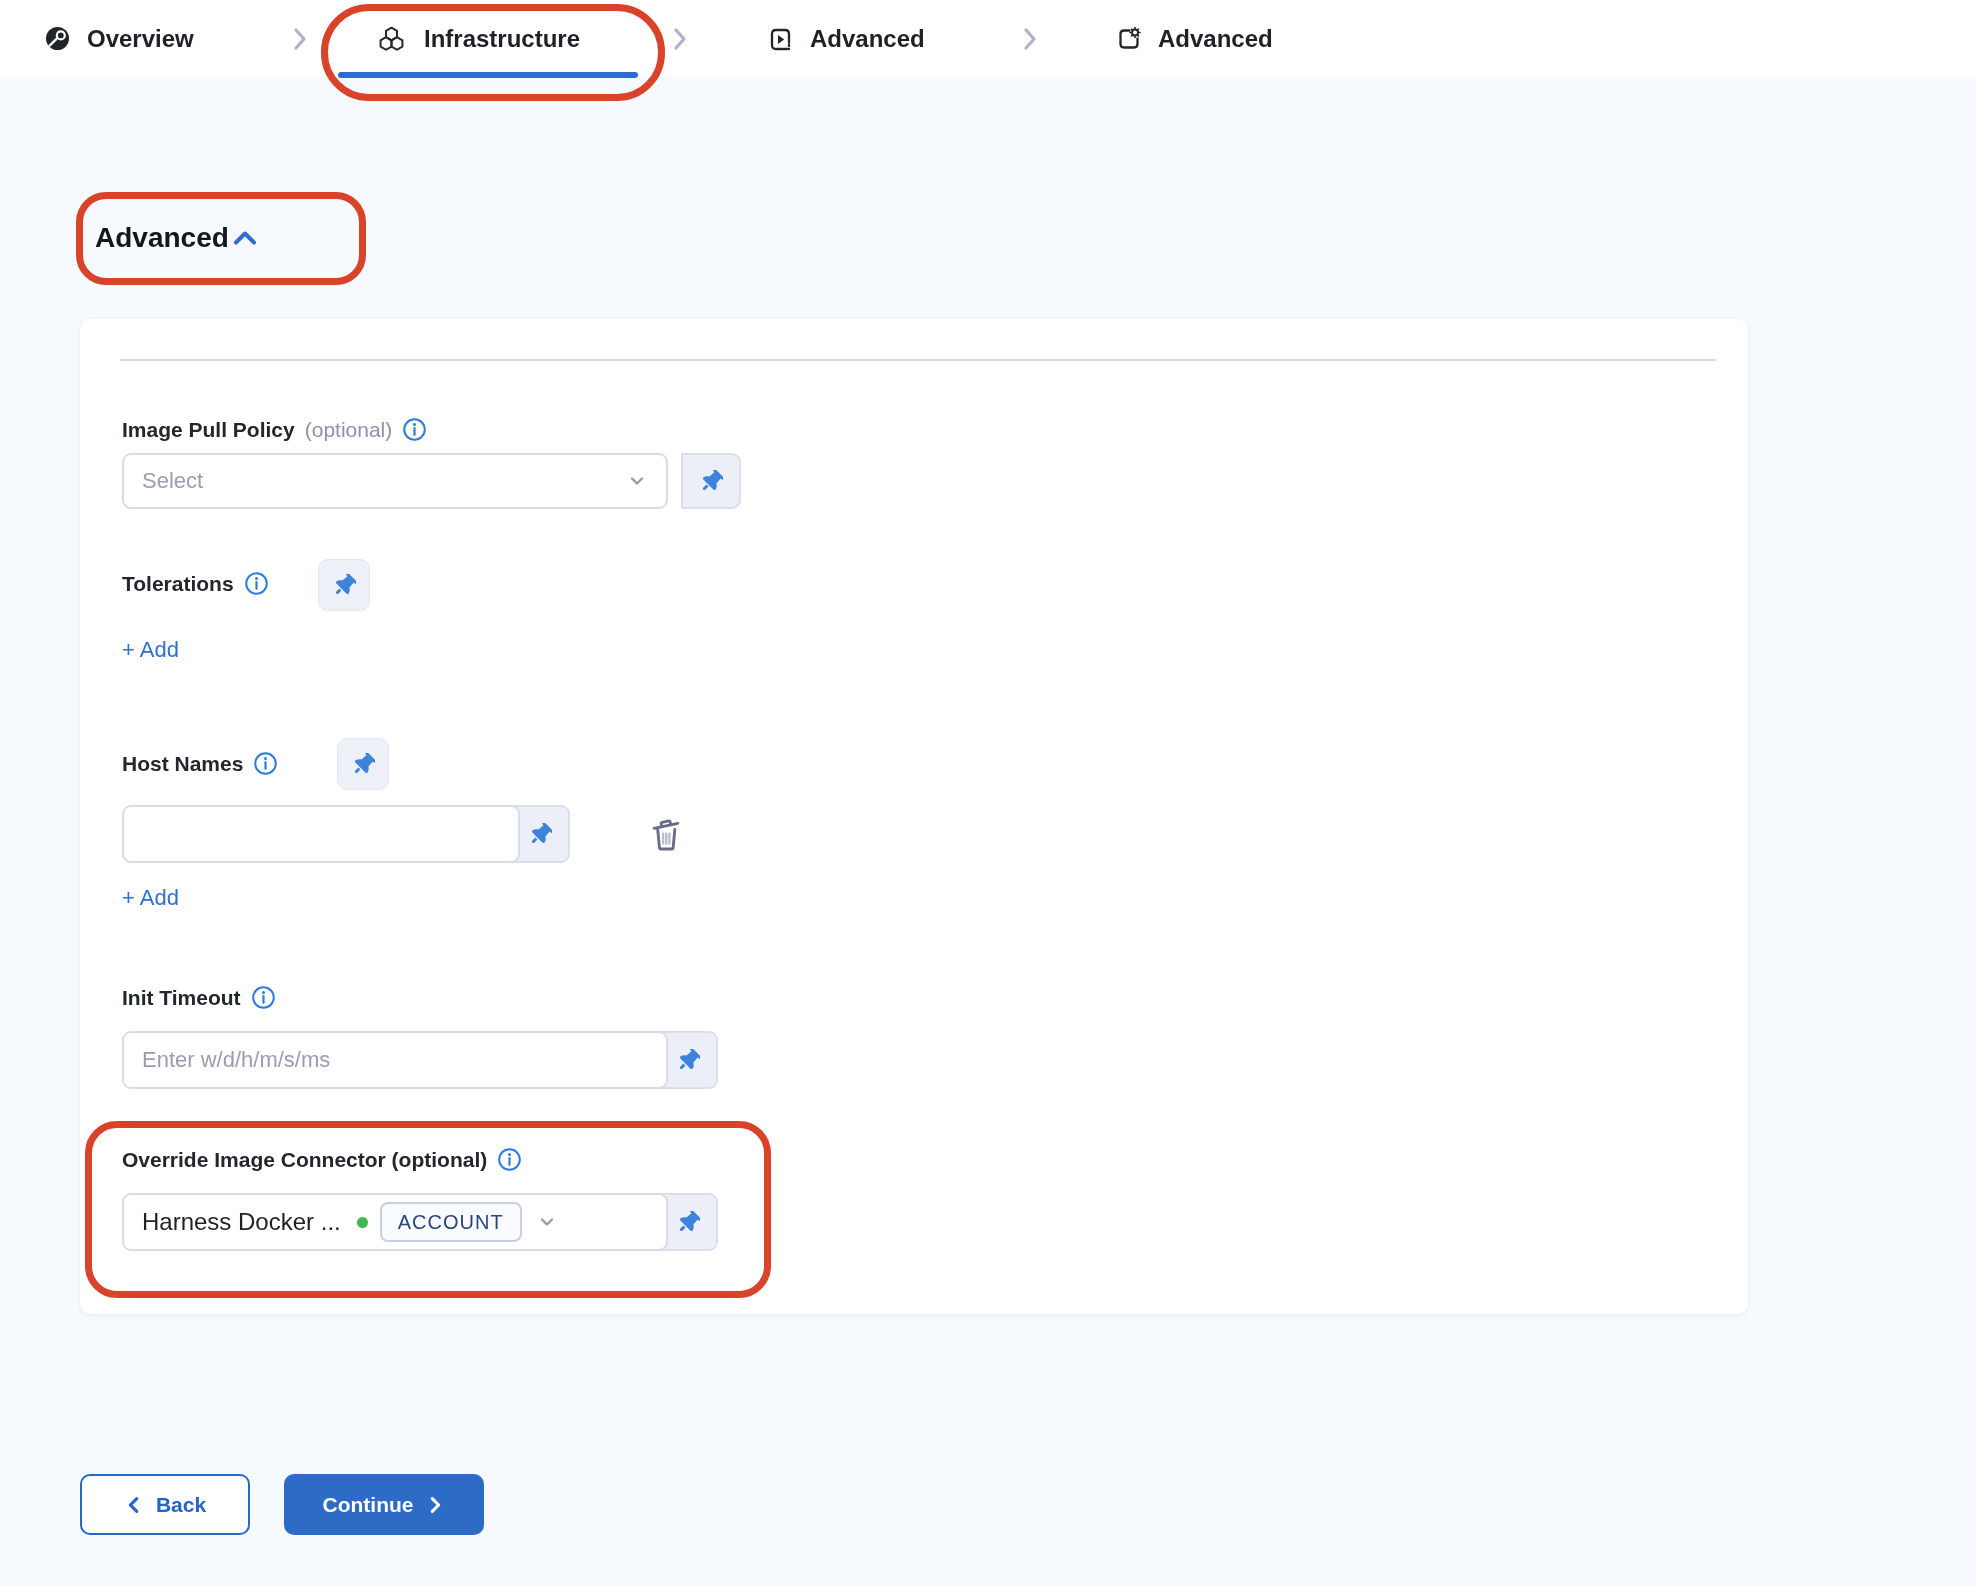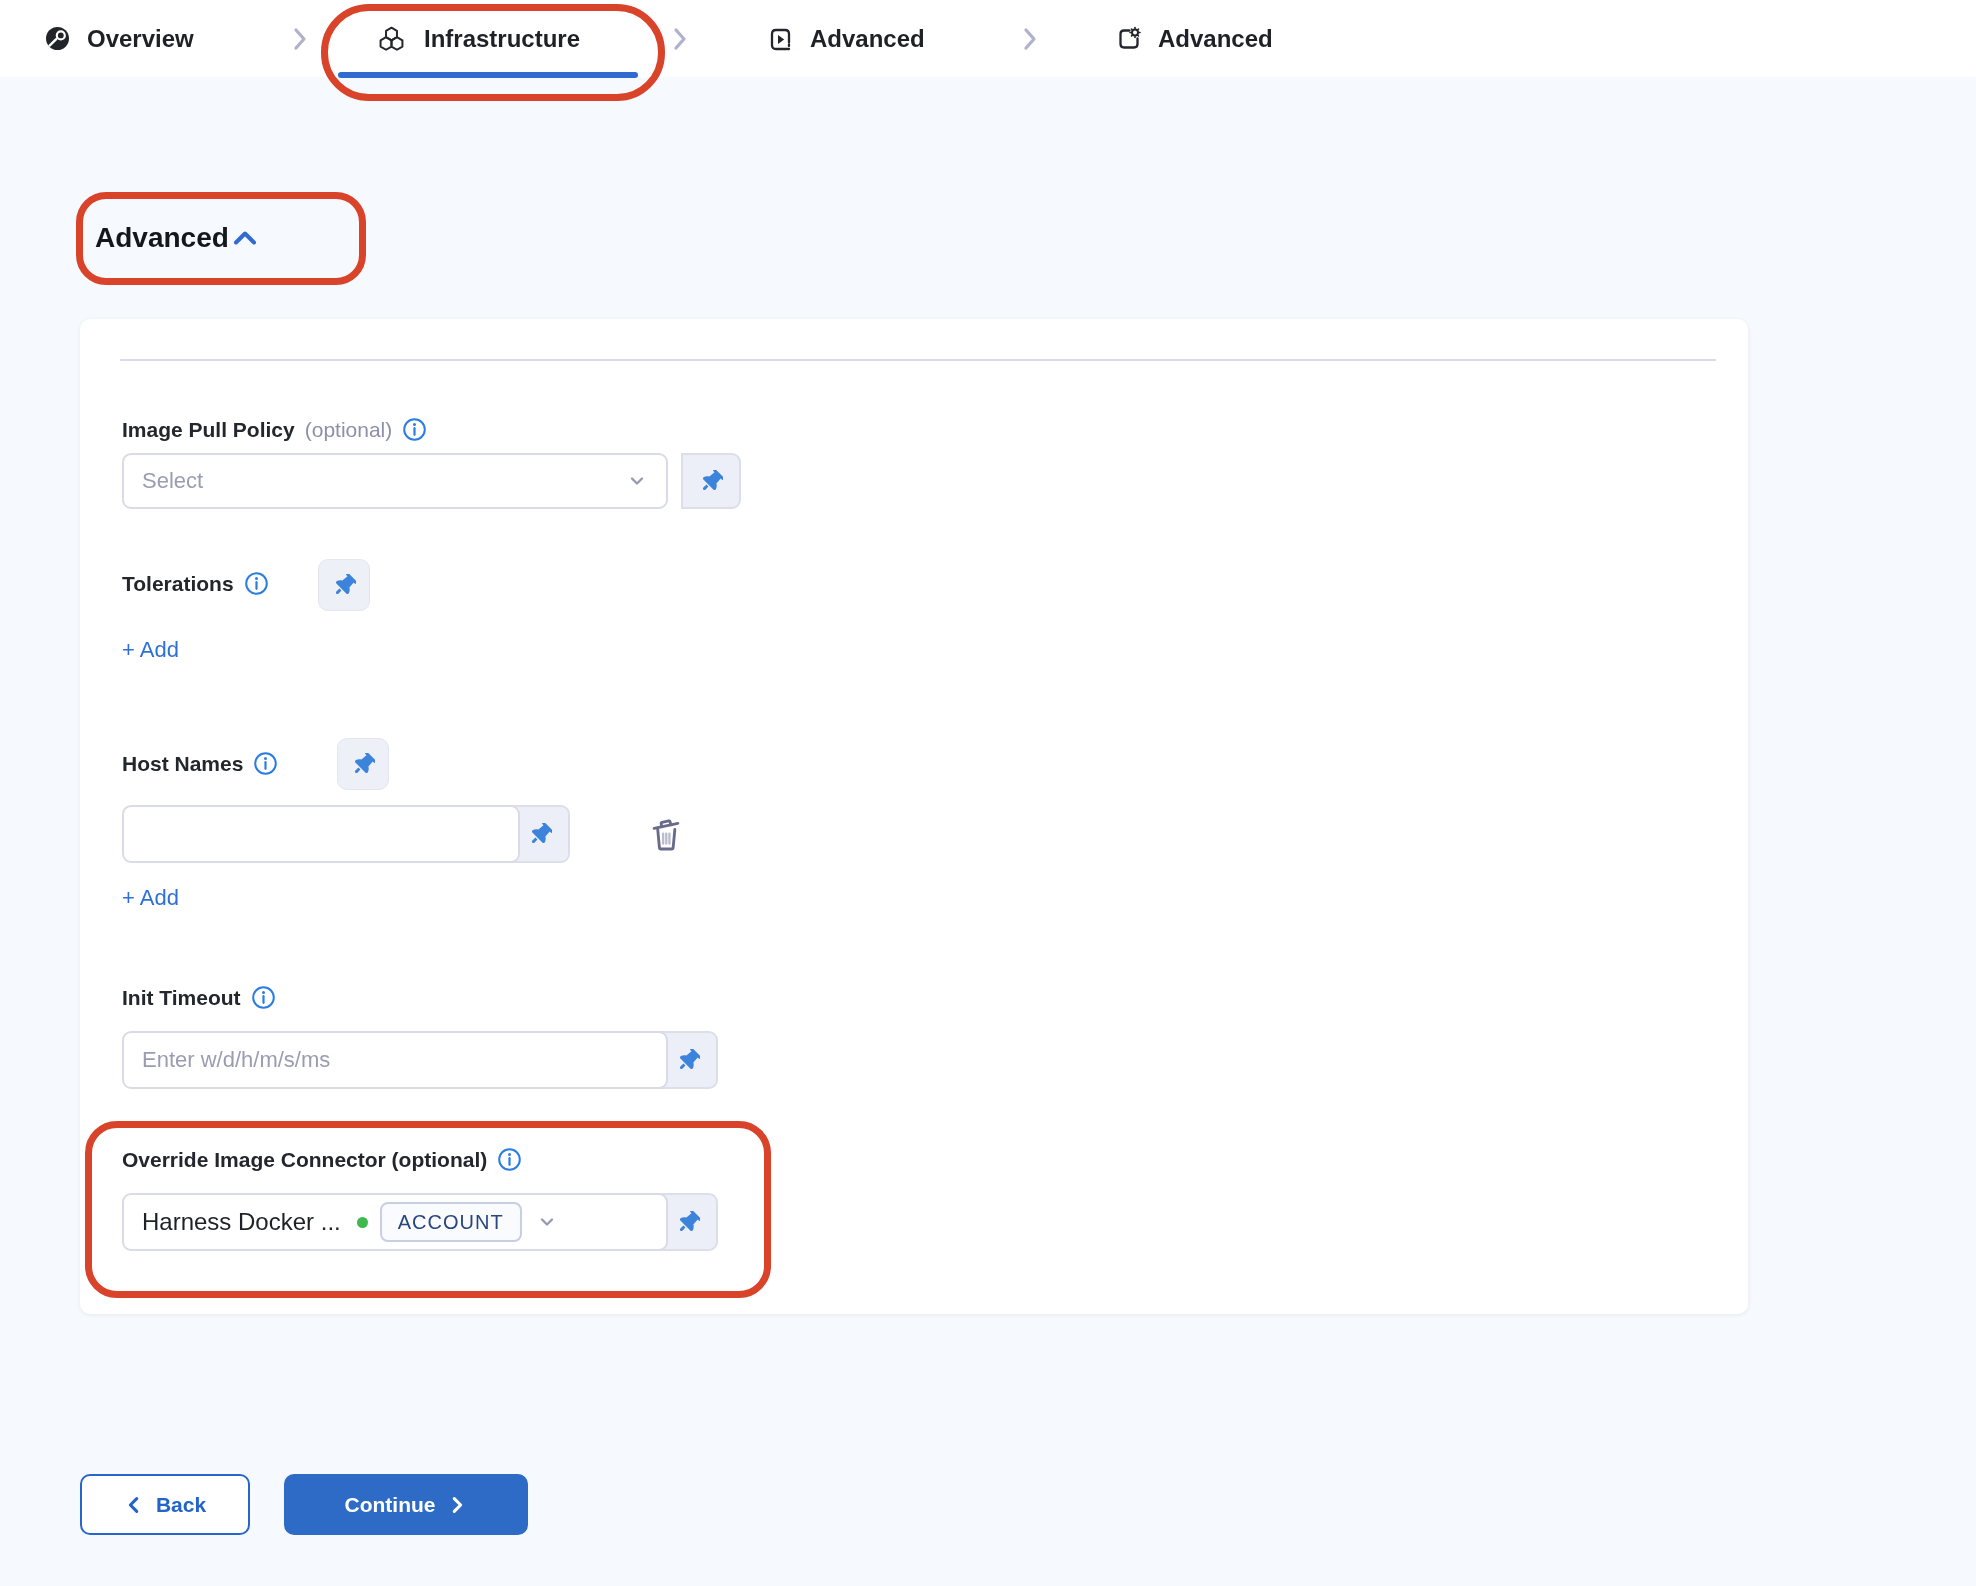--- a/index.html
+++ b/index.html
@@ -52,21 +52,21 @@
   .oic-value{font-size:24px;color:#1e2126;white-space:nowrap;}
   .status-dot{width:11px;height:11px;border-radius:50%;background:#3fb94f;margin-left:16px;flex:0 0 auto;}
   .scope-badge{margin-left:12px;height:40px;line-height:37px;padding:0 16px;background:#fafbfe;border:2px solid #c6cfe3;
         border-radius:8px;font-size:20px;letter-spacing:1px;color:#27477e;}
   .oic-white .dd-chev{margin-left:14px;margin-right:2px;}
 
   
   .btn{position:absolute;top:1474px;height:61px;border-radius:10px;display:flex;align-items:center;justify-content:center;
        gap:12px;font-size:21px;font-weight:700;cursor:pointer;}
   .btn-back{left:80px;width:170px;background:#ffffff;border:2px solid #2667cb;color:#2264c9;}
-  .btn-continue{left:284px;width:244px;background:#2e6bc7;border:2px solid #2e6bc7;color:#ffffff;}
+  .btn-continue{left:284px;width:200px;background:#2e6bc7;border:2px solid #2e6bc7;color:#ffffff;}
 </style>
 </head>
 <body>
 
 <div class="screen">
 
   <div class="topnav">
 
     <div class="nav-group" style="left:44px;">
       <span style="display:flex;">

